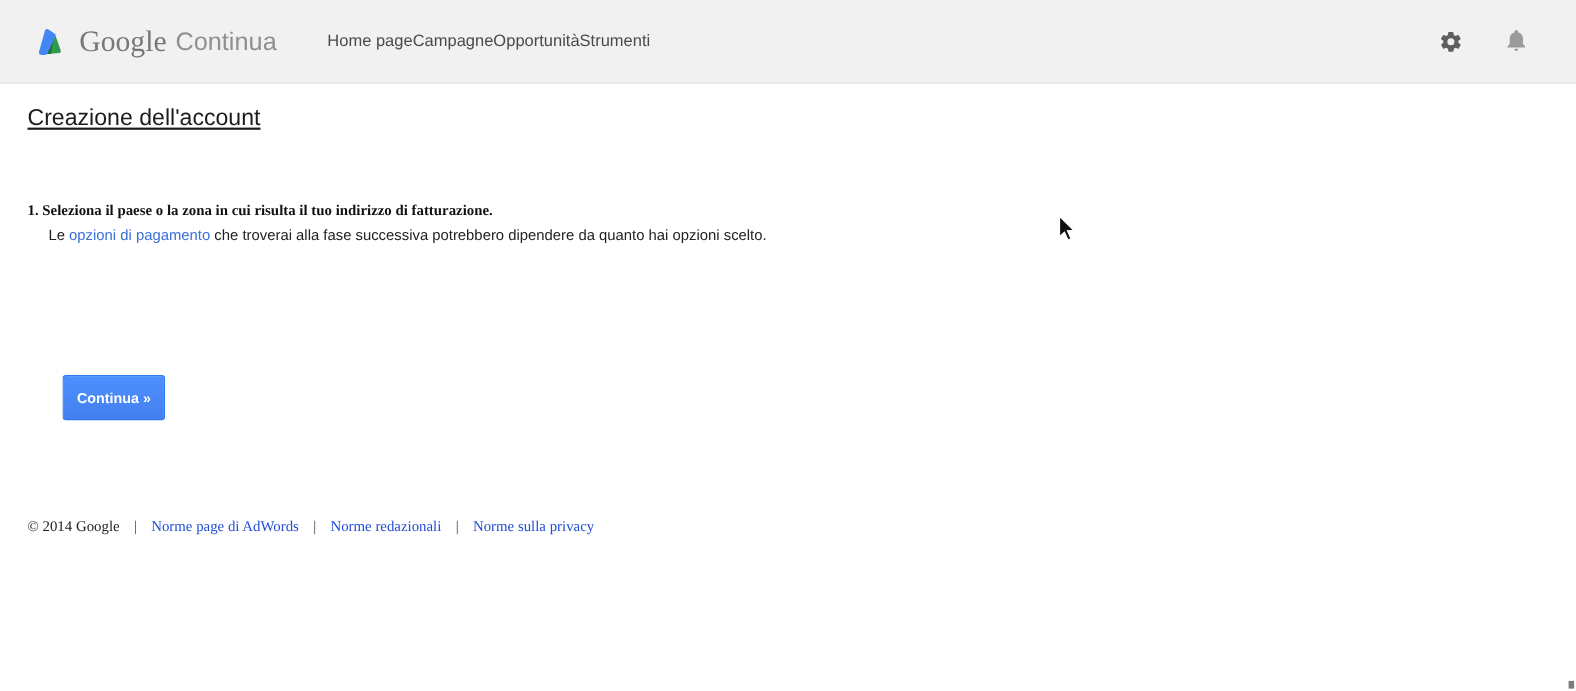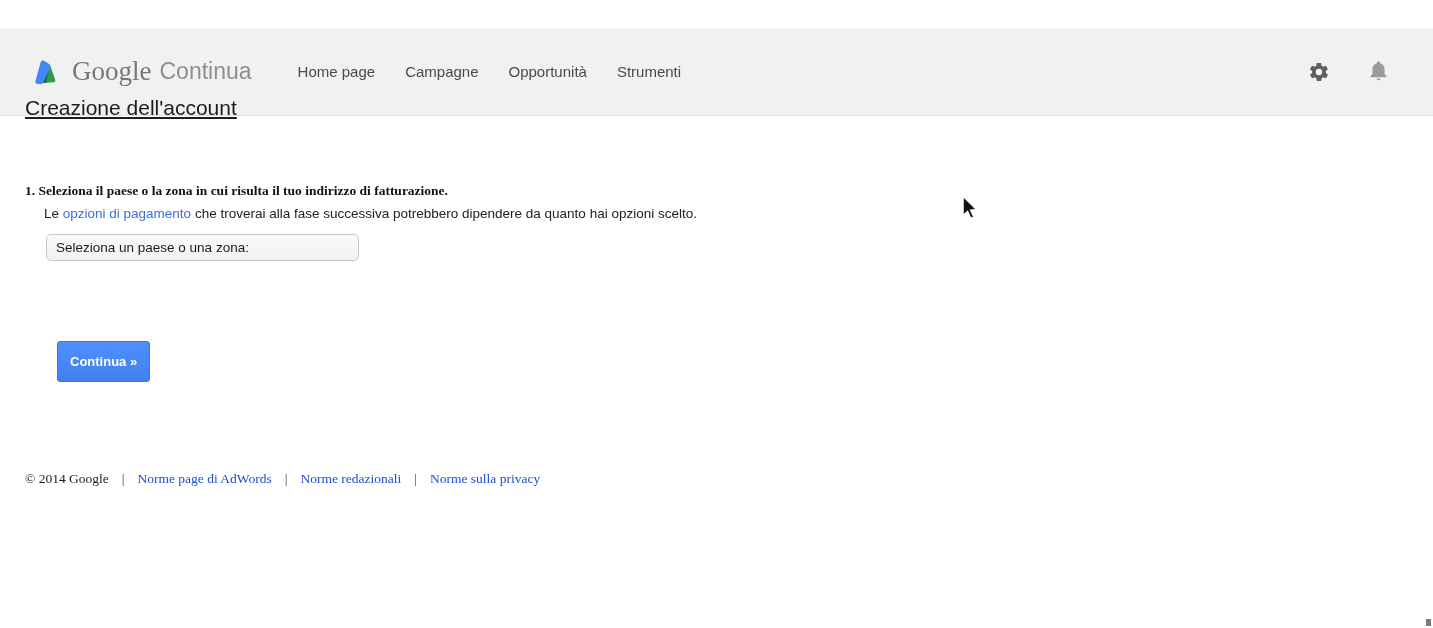--- a/index.html
+++ b/index.html
@@ -4,33 +4,33 @@
 <style>
   * { margin:0; padding:0; box-sizing:border-box; }
   html,body { background:#fff; }
   .screen {
     position:relative; width:1433px; height:628px; overflow:hidden;
     background:#fff; font-family:"Liberation Sans", sans-serif; color:#222;
   }
 
   
   .header {
-    position:absolute; top:0; left:0; right:0; height:88px;
+    position:absolute; top:0; left:0; right:0; height:76px;
     background:var(--header_bg, #f1f1f1);
     border-bottom:1px solid var(--header_border, #e0e0e0);
-    display:flex; align-items:center;margin-top:28px;
+    display:flex; align-items:center;
   }
   .logo { display:flex; align-items:center; margin-left:30px; cursor:pointer; }
   .logo-icon svg { width:32px; height:34px; display:block; }
   .brand-google {
     font-family:"Liberation Serif", serif; font-size:27px; color:#777;
     margin-left:10px; line-height:1;
   }
   .brand-product { font-size:23px; color:#8f8f8f; margin-left:8px; line-height:1; }
-  .nav { display:flex; margin-left:46px; gap:30px; }
+  .nav { display:flex; margin-left:46px; }
   .nav-item { font-size:15px; color:#4a4a4a; cursor:pointer; white-space:nowrap; }
   .header-icons { margin-left:auto; display:flex; align-items:center; gap:36px; margin-right:42px; }
   .icon-btn { cursor:pointer; display:flex; align-items:center; }
   .gear svg  { width:22px; height:22px; fill:#5f5f5f; }
   .bell svg  { width:25px; height:25px; fill:#9b9b9b; }
 
   
   .page-title {
     position:absolute; left:25px; top:96px;
     font-size:21px; font-weight:400; color:#1c1c1c;text-decoration:underline;
@@ -121,23 +121,20 @@
   </div>
 
   <h1 class="page-title">Creazione dell'account</h1>
 
   <div class="step-heading">1. Seleziona il paese o la zona in cui risulta il tuo indirizzo di fatturazione.</div>
 
   <div class="step-desc">
     <span>Le </span><a class="inline-link">opzioni di pagamento</a><span> che troverai alla fase successiva potrebbero dipendere da quanto hai opzioni scelto.</span>
   </div>
 
-  <div class="country-select">
-    <span>Seleziona un paese o una zona:</span>
-  </div>
 
   <button class="continue-btn">Continua »</button>
 
   <div class="footer">
     <span>© 2014 Google</span>
     <span class="sep">|</span>
     <a class="footer-link">Norme page di AdWords</a>
     <span class="sep">|</span>
     <a class="footer-link">Norme redazionali</a>
     <span class="sep">|</span>

